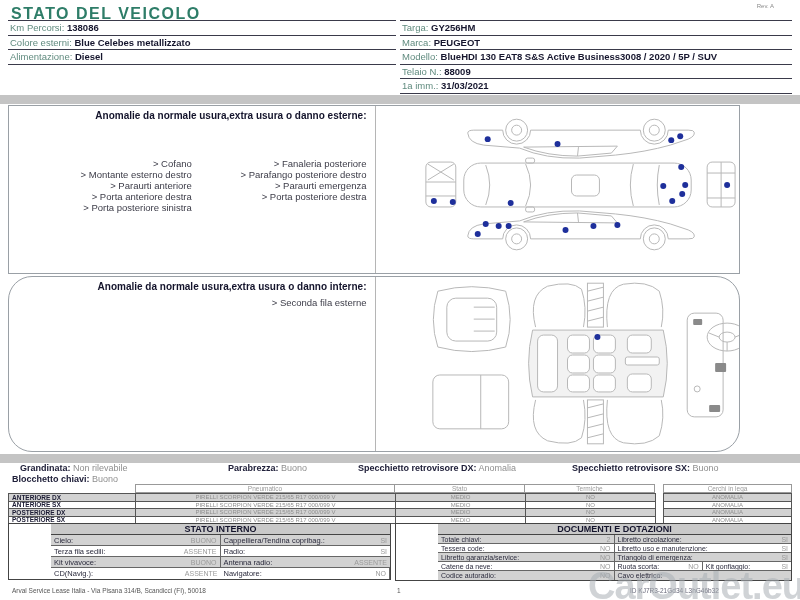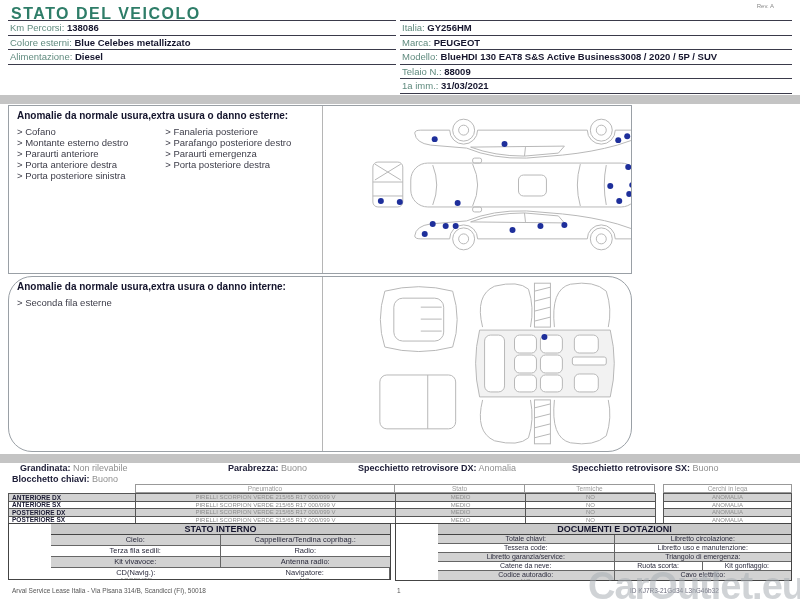--- a/index.html
+++ b/index.html
@@ -27,28 +27,28 @@
   .hdr-row { border-bottom: 1px solid #3a3a4a; padding: 1px 2px; font-size: 9.5px; line-height: 11.5px; }
   .hdr-label { color: #5f8a7e; }
   .hdr-value { color: #16162e; font-weight: bold; }
 
   
   .graybar { left: 0; width: 800px; height: 9px; background: #c4c4c4; }
   #bar1 { top: 95px; }
   #bar2 { top: 454px; }
 
   
-  .panel { left: 8px; width: 624px; border: 1px solid #9aa0a6; background: #fff; display: flex; }
+  .panel { left: 8px; width: 732px; border: 1px solid #9aa0a6; background: #fff; display: flex; text-align: right; }
   #panel-ext { top: 105px; height: 169px; }
   #panel-int { top: 276px; height: 176px; border-radius: 24px; }
   .panel-text { width: 391px; padding: 4px 8px; }
   .panel-canvas { width: 391px; border-left: 1px solid #b5b5b5; position: relative; overflow: hidden; }
   .panel-title { font-size: 10px; font-weight: bold; color: #14142c; margin-bottom: 5px; }
   .anom-cols { display: flex; }
-  .anom-col { width: 50%; }
+  .anom-col { width: 50%; margin-top: 32px; }
   .anom-item { font-size: 9.5px; color: #3c3c48; line-height: 11px; }
   .anom-item::before { content: "> "; }
 
   
   .sum-item { position: absolute; font-size: 9px; white-space: nowrap; }
   .sum-label { font-weight: bold; color: #20203a; }
   .sum-value { color: #8f8f8f; }
   #sum-0 { left: 20px;  top: 463px; }
   #sum-1 { left: 228px; top: 463px; }
   #sum-2 { left: 358px; top: 463px; }
@@ -88,21 +88,21 @@
   #stato-interno { left: 8px;   top: 523px; width: 383px; }
   #documenti     { left: 395px; top: 523px; width: 397px; }
   .btable-header {
     height: 11px; background: #c9c9c9; border-bottom: 1px solid #444;
     font-size: 9px; font-weight: bold; color: #14142c; text-align: center; line-height: 11px;
   }
   .brow { display: flex; border-bottom: 1px solid #666; }
   .brow:last-child { border-bottom: none; }
   .si-row { height: 11px; }
   .doc-row { height: 9px; }
-  .bcell { width: 50%; display: flex; justify-content: space-between; align-items: center; padding: 0 3px; overflow: hidden; white-space: nowrap; flex-direction: column; }
+  .bcell { width: 50%; display: flex; justify-content: space-between; align-items: center; padding: 0 3px; overflow: hidden; white-space: nowrap; }
   .bcell-left { border-right: 1px solid #666; }
   .b-label { font-size: 7.5px; color: #2a2a3c; }
   .b-value { font-size: 7px; color: #9a9a9a; }
   .doc-row .b-label { font-size: 7px; }
   .split { display: flex; width: 50%; }
   .split .bcell { width: 50%; }
   .split .bcell:first-child { border-right: 1px solid #666; }
 
   
   .footer-text { position: absolute; top: 587px; font-size: 6.5px; color: #555; }
@@ -124,21 +124,21 @@
 <div class="abs" id="page-title">STATO DEL VEICOLO</div>
 <div class="abs" id="rev-label">Rev. A</div>
 
 <div class="abs hdr-table" id="hdr-left">
   <div class="hdr-row"><span class="hdr-label">Km Percorsi:</span> <span class="hdr-value">138086</span></div>
   <div class="hdr-row"><span class="hdr-label">Colore esterni:</span> <span class="hdr-value">Blue Celebes metallizzato</span></div>
   <div class="hdr-row"><span class="hdr-label">Alimentazione:</span> <span class="hdr-value">Diesel</span></div>
 </div>
 
 <div class="abs hdr-table" id="hdr-right">
-  <div class="hdr-row"><span class="hdr-label">Italia:</span> <span class="hdr-value">GY256HM</span></div>
+  <div class="hdr-row"><span class="hdr-label">Targa:</span> <span class="hdr-value">GY256HM</span></div>
   <div class="hdr-row"><span class="hdr-label">Marca:</span> <span class="hdr-value">PEUGEOT</span></div>
   <div class="hdr-row"><span class="hdr-label">Modello:</span> <span class="hdr-value">BlueHDI 130 EAT8 S&amp;S Active Business3008 / 2020 / 5P / SUV</span></div>
   <div class="hdr-row"><span class="hdr-label">Telaio N.:</span> <span class="hdr-value">88009</span></div>
   <div class="hdr-row"><span class="hdr-label">1a imm.:</span> <span class="hdr-value">31/03/2021</span></div>
 </div>
 
 <div class="abs graybar" id="bar1"></div>
 
 <div class="abs panel" id="panel-ext">
   <div class="panel-text">

